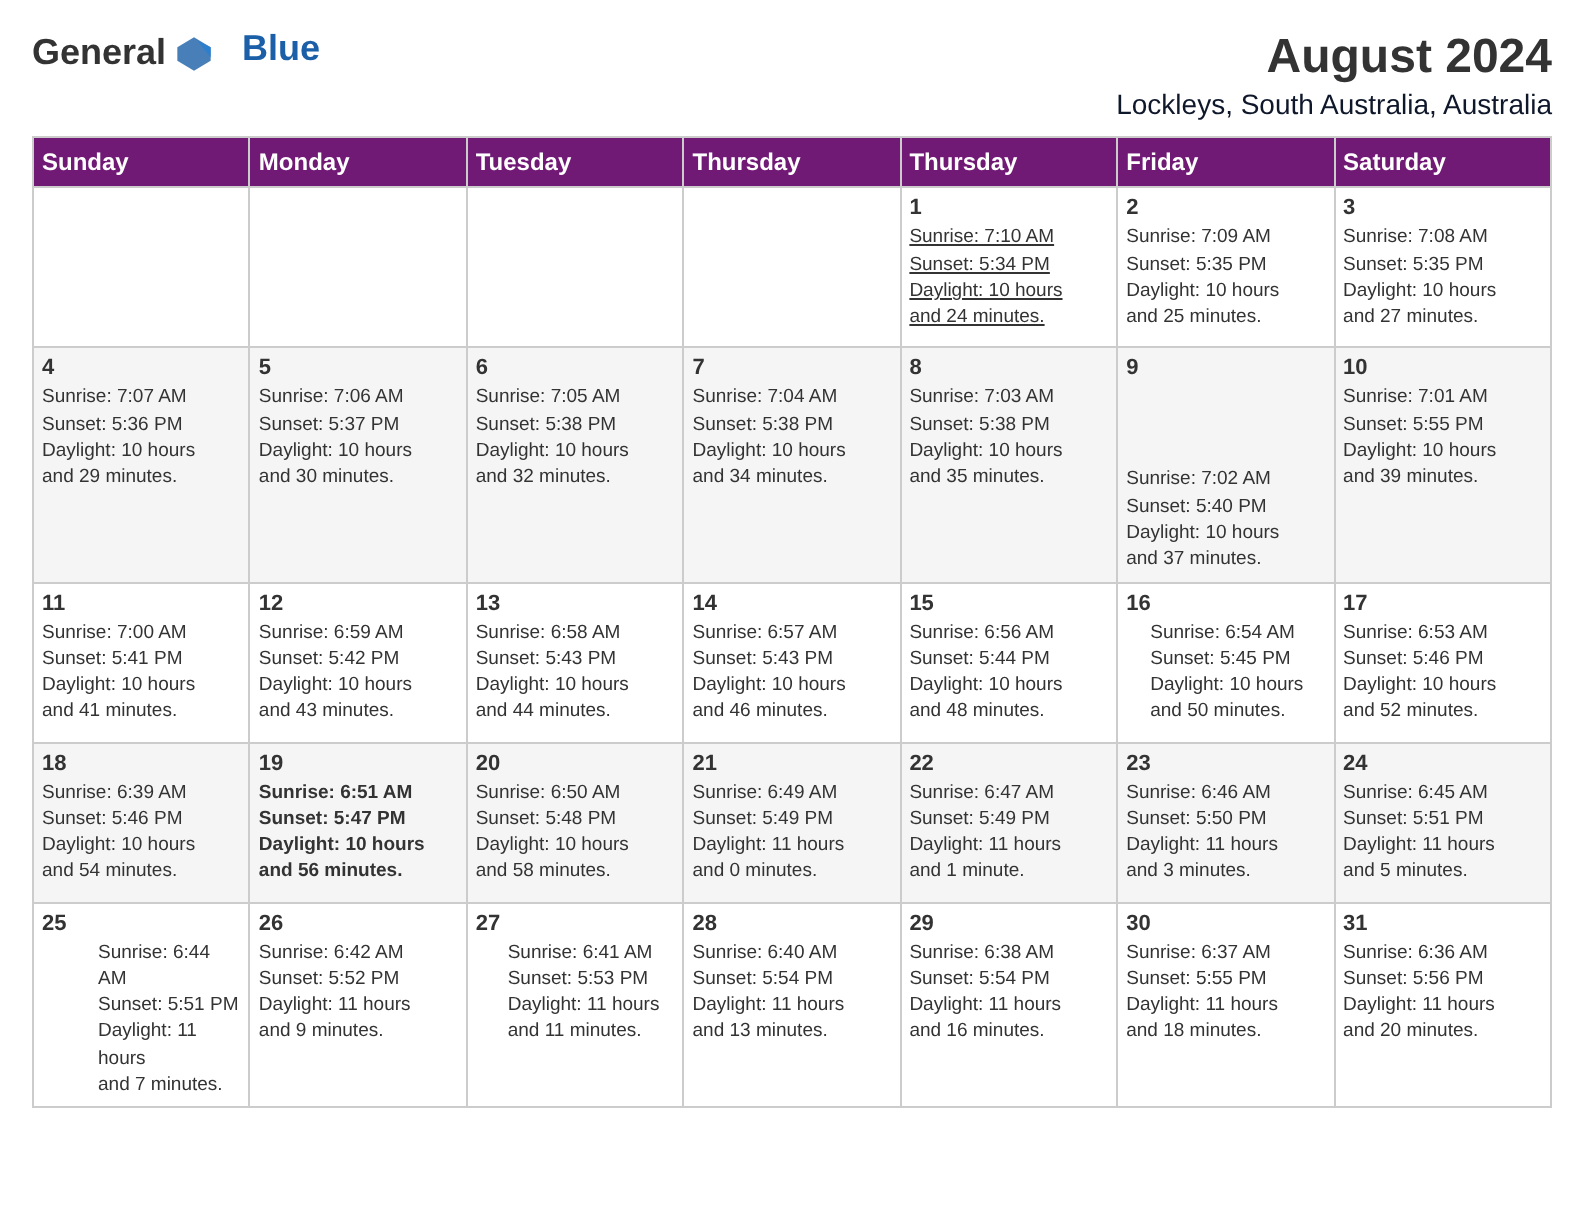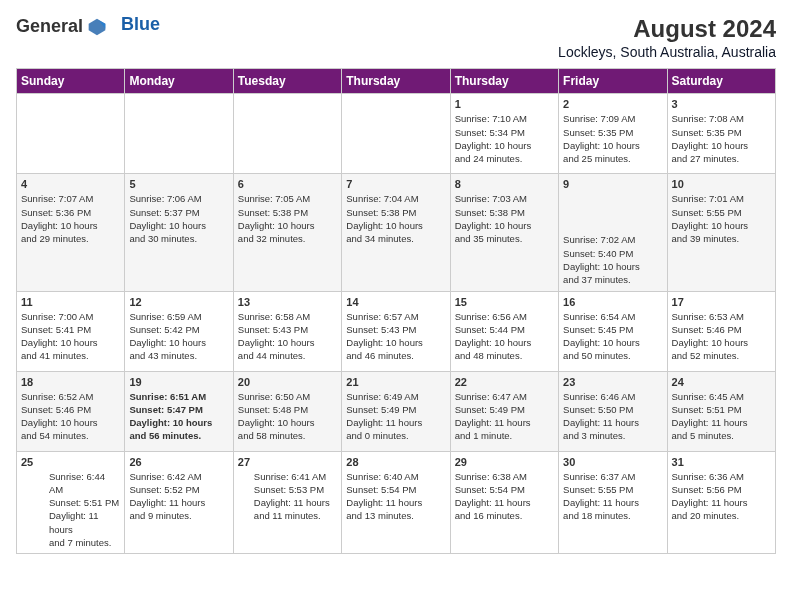--- a/index.html
+++ b/index.html
@@ -118,21 +118,21 @@
       </tr>
   </thead>
   <tbody id="calendar-body">
   <tr>
         <td class="empty-cell"></td>
         <td class="empty-cell"></td>
         <td class="empty-cell"></td>
         <td class="empty-cell"></td>
         <td>
           <span class="day-number">1</span>
-          <div class="day-info" style="white-space: pre-line;">Sunrise: 7:10 AM
+          <div class="day-info" style="white-space: pre-line; text-decoration: underline;">Sunrise: 7:10 AM
 Sunset: 5:34 PM
 Daylight: 10 hours
 and 24 minutes.</div>
         </td>
         <td>
           <span class="day-number">2</span>
           <div class="day-info" style="white-space: pre-line;">Sunrise: 7:09 AM
 Sunset: 5:35 PM
 Daylight: 10 hours
 and 25 minutes.</div>
@@ -227,37 +227,37 @@
         </td>
         <td>
           <span class="day-number">15</span>
           <div class="day-info" style="white-space: pre-line;">Sunrise: 6:56 AM
 Sunset: 5:44 PM
 Daylight: 10 hours
 and 48 minutes.</div>
         </td>
         <td>
           <span class="day-number">16</span>
-          <div class="day-info" style="white-space: pre-line;">Sunrise: 6:54 AM
+          <div class="day-info" style="white-space: pre-line; margin-left: 12px;">Sunrise: 6:54 AM
 Sunset: 5:45 PM
 Daylight: 10 hours
 and 50 minutes.</div>
         </td>
         <td>
           <span class="day-number">17</span>
           <div class="day-info" style="white-space: pre-line;">Sunrise: 6:53 AM
 Sunset: 5:46 PM
 Daylight: 10 hours
 and 52 minutes.</div>
         </td>
       </tr>
       <tr>
         <td>
           <span class="day-number">18</span>
-          <div class="day-info" style="white-space: pre-line;">Sunrise: 6:52 AM
+          <div class="day-info" style="white-space: pre-line;">Sunrise: 6:39 AM
 Sunset: 5:46 PM
 Daylight: 10 hours
 and 54 minutes.</div>
         </td>
         <td>
           <span class="day-number">19</span>
           <div class="day-info" style="white-space: pre-line; font-weight: bold;">Sunrise: 6:51 AM
 Sunset: 5:47 PM
 Daylight: 10 hours
 and 56 minutes.</div>

